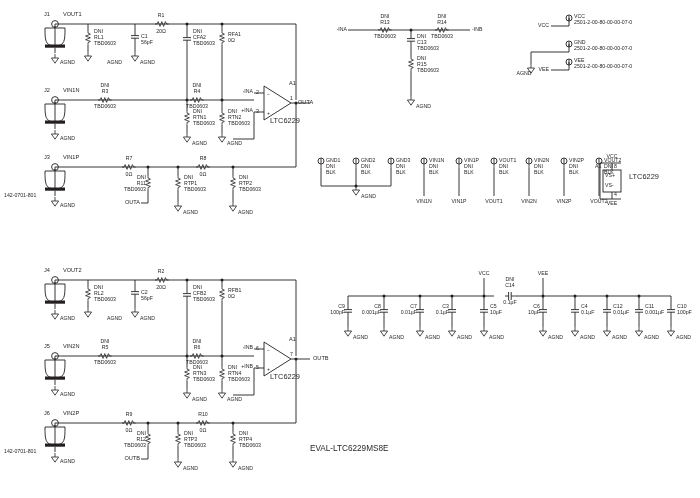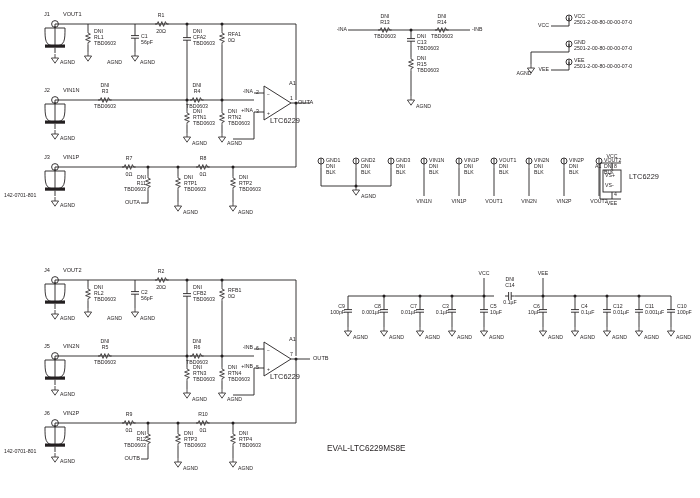--- a/index.html
+++ b/index.html
@@ -586,15 +586,15 @@
 <div class="lbl" style="left:613px;top:303px">C12</div>
 <div class="lbl" style="left:613px;top:309px">0.01µF</div>
 <div class="lbl" style="left:612px;top:334px">AGND</div>
 <div class="lbl" style="left:645px;top:303px">C11</div>
 <div class="lbl" style="left:645px;top:309px">0.001µF</div>
 <div class="lbl" style="left:644px;top:334px">AGND</div>
 <div class="lbl" style="left:677px;top:303px">C10</div>
 <div class="lbl" style="left:677px;top:309px">100pF</div>
 <div class="lbl" style="left:676px;top:334px">AGND</div>
 
-<div class="lbl big" style="left:327px;top:446px">EVAL-LTC6229MS8E</div>
+<div class="lbl big" style="left:310px;top:446px">EVAL-LTC6229MS8E</div>
 
 </div>
 
 </body></html>

